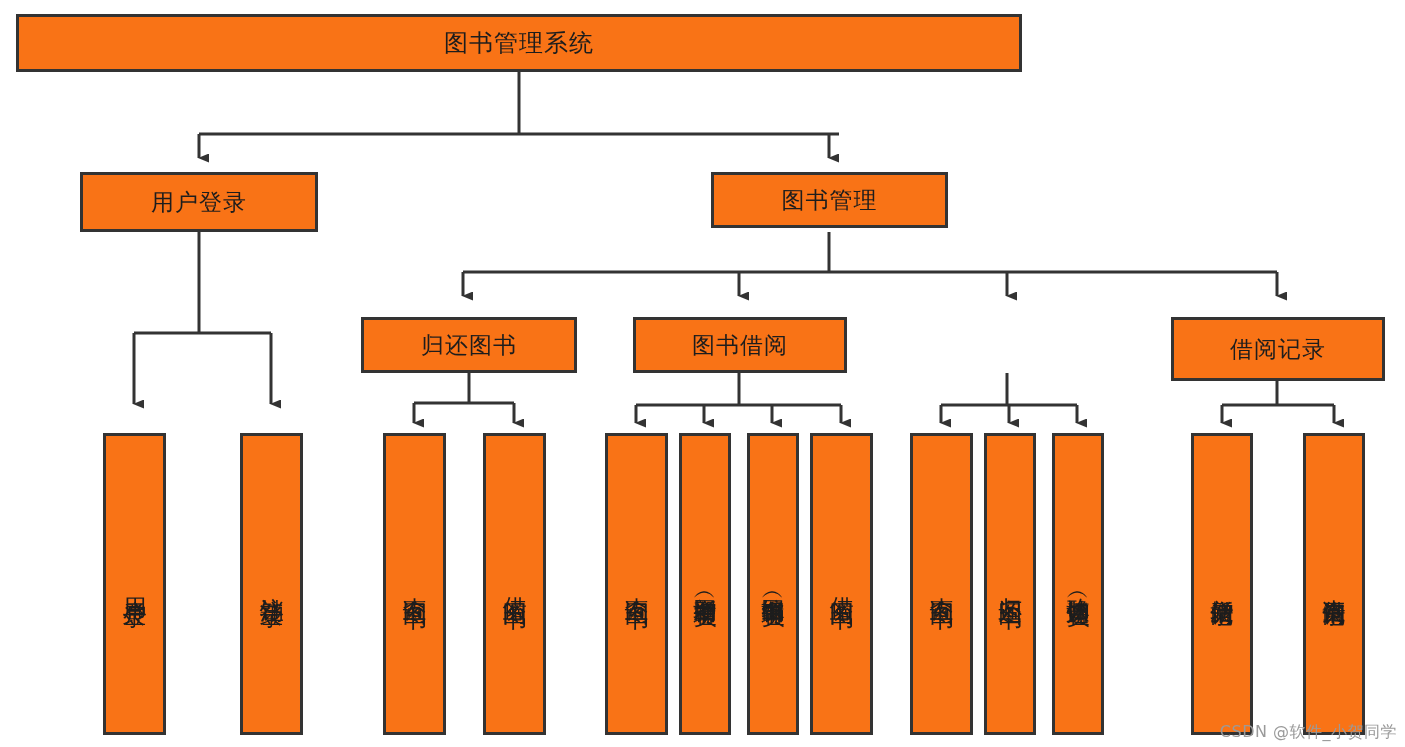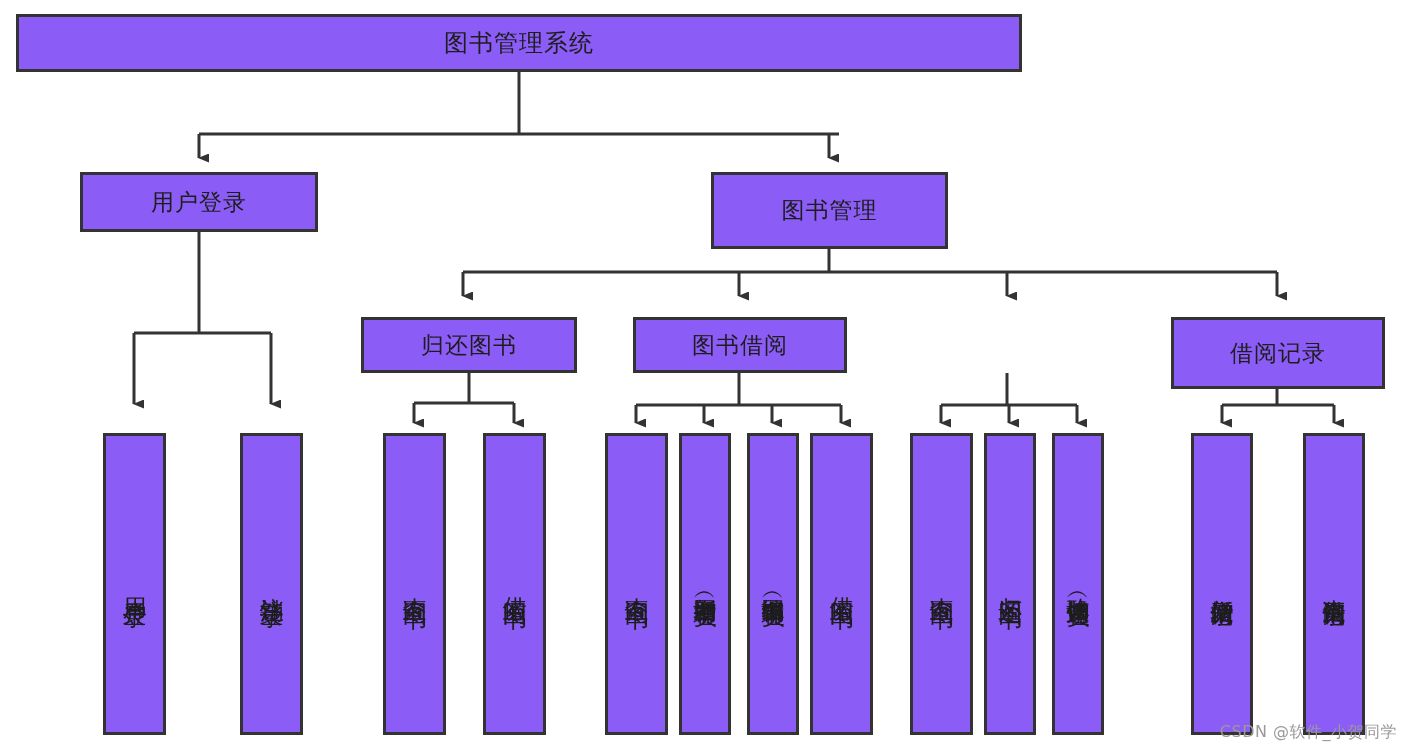--- a/index.html
+++ b/index.html
@@ -22,21 +22,21 @@
     position: absolute;
     left: 0;
     top: 0;
     width: 1405px;
     height: 747px;
     pointer-events: none;
   }
   .node {
     position: absolute;
     box-sizing: border-box;
-    background: #8b5cf6;
+    background: #f97316;
     border: 3px solid #333333;
     display: flex;
     align-items: center;
     justify-content: center;
     color: #1d1d1d;
     z-index: 2;
   }
   .node-label {
     display: block;
     line-height: 1.0;
@@ -135,31 +135,31 @@
     </g>
   </svg>
 
   <div class="node horiz root" style="left:16px; top:14px; width:1006px; height:58px;">
     <span class="node-label">图书管理系统</span>
   </div>
 
   <div class="node horiz" style="left:80px; top:172px; width:238px; height:60px;">
     <span class="node-label">用户登录</span>
   </div>
-  <div class="node horiz" style="left:711px; top:172px; width:237px; height:77px;">
+  <div class="node horiz" style="left:711px; top:172px; width:237px; height:56px;">
     <span class="node-label">图书管理</span>
   </div>
 
   <div class="node horiz" style="left:361px; top:317px; width:216px; height:56px;">
     <span class="node-label">归还图书</span>
   </div>
   <div class="node horiz" style="left:633px; top:317px; width:214px; height:56px;">
     <span class="node-label">图书借阅</span>
   </div>
-  <div class="node horiz" style="left:1171px; top:317px; width:214px; height:72px;">
+  <div class="node horiz" style="left:1171px; top:317px; width:214px; height:64px;">
     <span class="node-label">借阅记录</span>
   </div>
 
   <div class="node vert" style="left:103px; top:433px; width:63px; height:302px;">
     <span class="node-label">用户登录</span>
   </div>
   <div class="node vert" style="left:240px; top:433px; width:63px; height:302px;">
     <span class="node-label">注销登录</span>
   </div>
 

